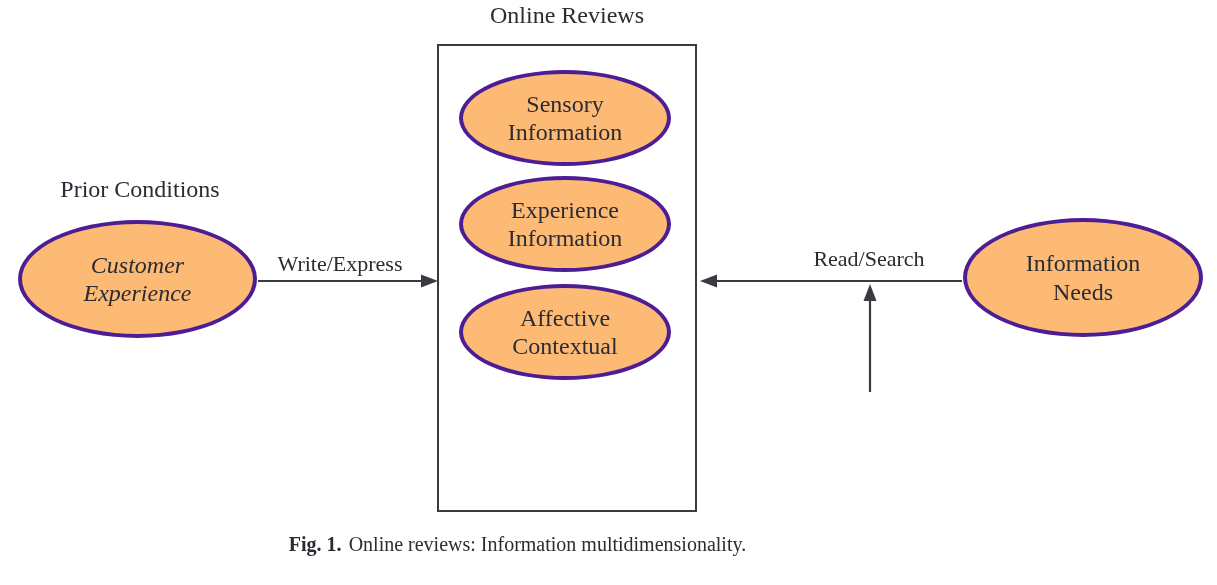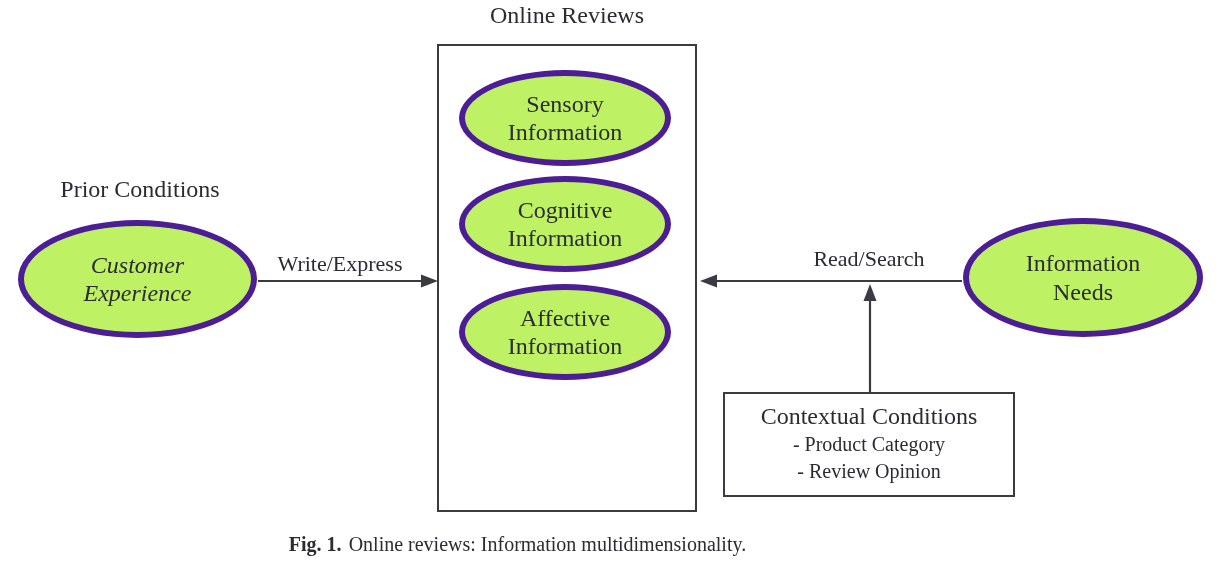--- a/index.html
+++ b/index.html
@@ -21,23 +21,23 @@
     text-align: center;
     line-height: 1.12;
     font-size: 24px;
   }
   .arrow-label {
     text-align: center;
     font-size: 22px;
     line-height: 1.1;
   }
   .node-ellipse {
-    border: 6px solid #4c1d95;
+    border: 4px solid #4c1d95;
     border-radius: 50%;
-    background: #bef264;
+    background: #fdba74;
     display: flex;
     align-items: center;
     justify-content: center;
     box-sizing: border-box;
   }
   .node-ellipse .txt {
     text-align: center;
     font-size: 24px;
     line-height: 1.18;
   }
@@ -99,41 +99,36 @@
   </svg>
 
   <div class="abs label" style="left:437px; top:2px; width:260px;">Online Reviews</div>
 
   <div id="center-box" class="abs rect-box" style="left:437px; top:44px; width:260px; height:468px;"></div>
 
   <div class="abs node-ellipse" style="left:459px; top:70px;  width:212px; height:96px;">
     <span class="txt" style="width:150px;">Sensory Information</span>
   </div>
   <div class="abs node-ellipse" style="left:459px; top:176px; width:212px; height:96px;">
-    <span class="txt" style="width:150px;">Cognitive Information</span>
+    <span class="txt" style="width:150px;">Experience Information</span>
   </div>
   <div class="abs node-ellipse" style="left:459px; top:284px; width:212px; height:96px;">
-    <span class="txt" style="width:150px;">Affective Information</span>
+    <span class="txt" style="width:150px;">Affective Contextual</span>
   </div>
 
   <div class="abs label" style="left:20px; top:176px; width:240px;">Prior Conditions</div>
   <div class="abs node-ellipse" style="left:18px; top:220px; width:239px; height:118px;">
     <span class="txt" style="width:150px;font-style:italic;">Customer Experience</span>
   </div>
 
   <div class="abs arrow-label" style="left:250px; top:252px; width:180px;">Write/Express</div>
   <div class="abs arrow-label" style="left:779px; top:247px; width:180px;">Read/Search</div>
 
   <div class="abs node-ellipse" style="left:963px; top:218px; width:240px; height:119px;">
     <span class="txt" style="width:160px;">Information Needs</span>
   </div>
 
-  <div class="abs rect-box context-box" style="left:723px; top:392px; width:292px; height:105px;">
-    <div class="context-title">Contextual Conditions</div>
-    <div class="context-item">- Product Category</div>
-    <div class="context-item">- Review Opinion</div>
-  </div>
 
   <div class="abs caption" style="left:150px; top:532px; width:735px;">
     <span class="fig-label">Fig. 1.</span><span class="fig-text">Online reviews: Information multidimensionality.</span>
   </div>
 
 </div>
 
 </body></html>

